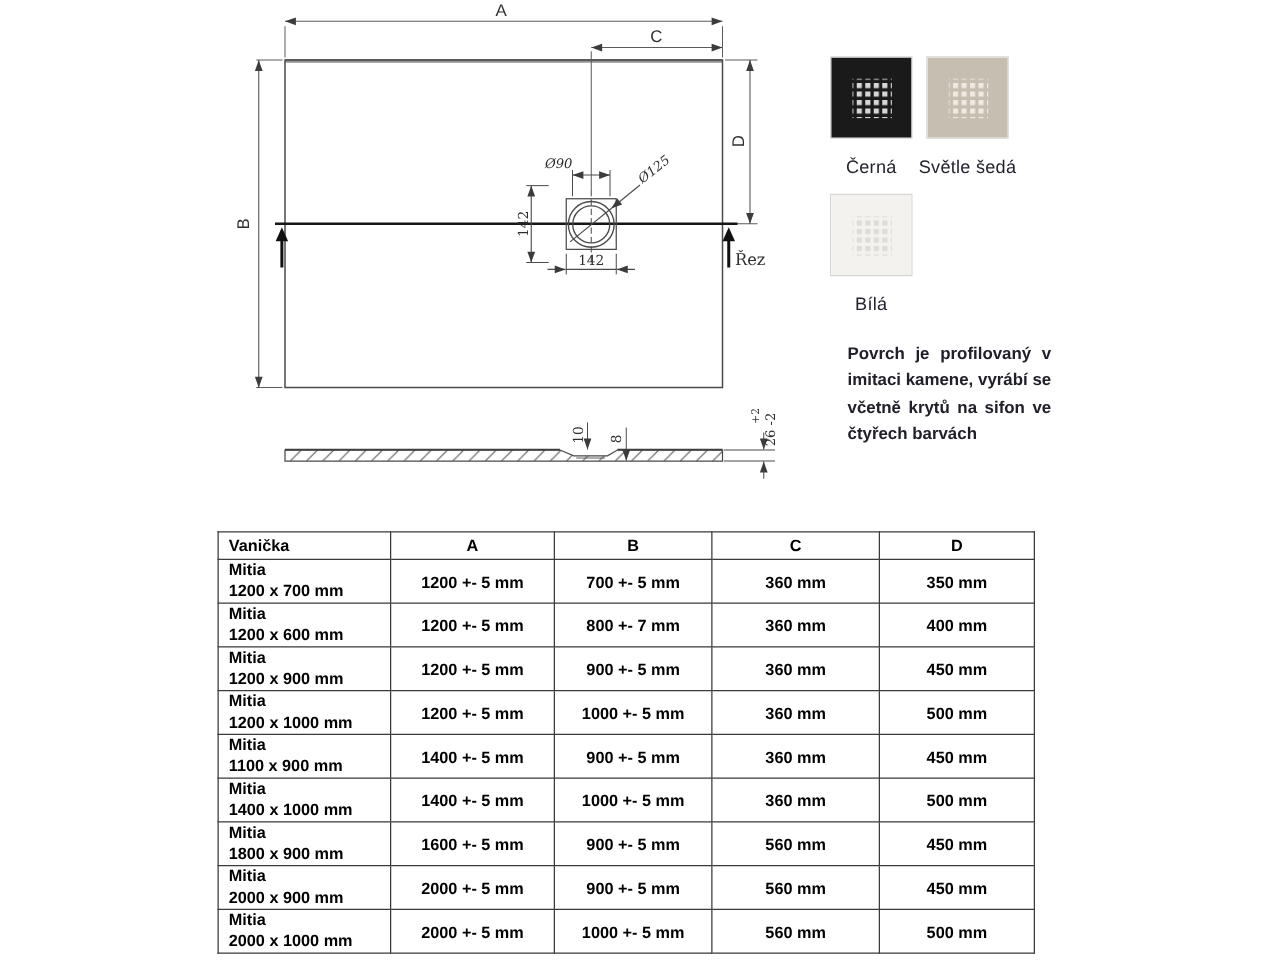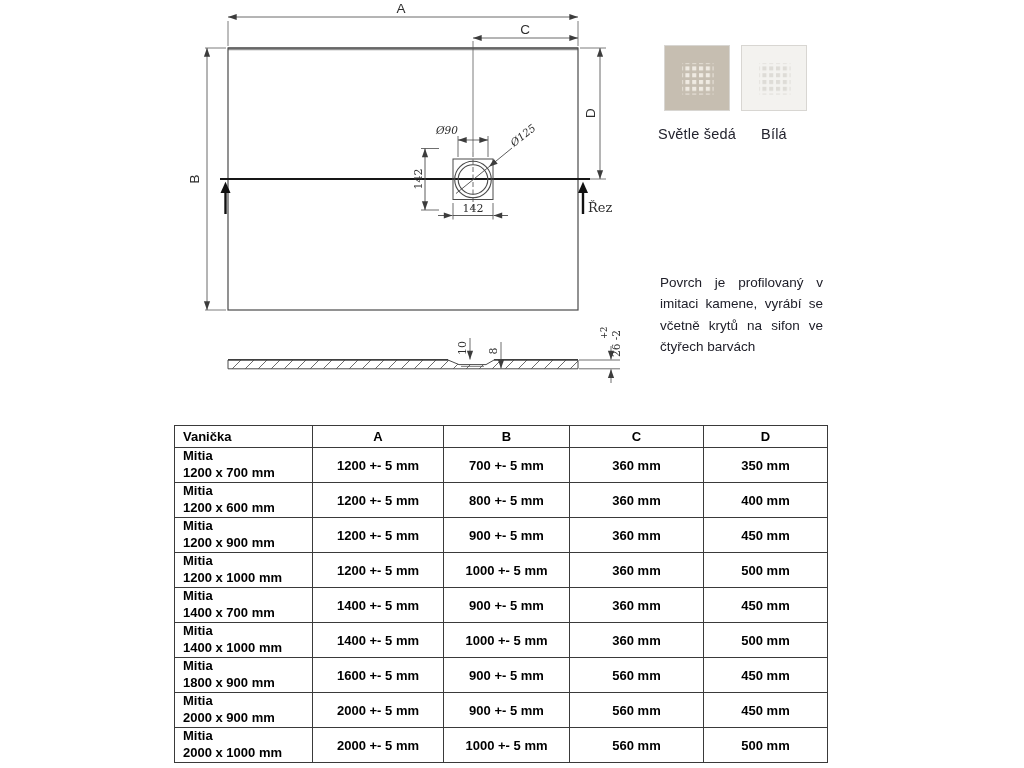--- a/index.html
+++ b/index.html
@@ -17,22 +17,22 @@
 
   
   .swatches{position:absolute;left:664px;top:45px;display:grid;
             grid-template-columns:66px 66px;column-gap:11px;justify-items:center;}
   .swatch{display:flex;flex-direction:column;align-items:center;}
   .swatch svg{display:block;border:1px solid #d8d6d2;box-sizing:border-box;}
   .swatch-label{margin-top:15px;margin-bottom:13px;font-size:14.5px;
                 white-space:nowrap;color:#23232e;letter-spacing:.2px;}
 
   
-  .note{position:absolute;left:660px;top:272px;width:163px;
-        font-size:13.5px;font-weight:normal;line-height:1.58;
+  .note{position:absolute;left:678px;top:272px;width:163px;
+        font-size:13.5px;font-weight:bold;line-height:1.58;
         text-align:justify;color:#20202a;}
 
   
   .spec-table{position:absolute;left:174px;top:425px;border-collapse:collapse;
               table-layout:fixed;font-size:13px;font-weight:bold;color:#000000;}
   .spec-table td,.spec-table th{border:1px solid #3a3a3a;padding:0;vertical-align:middle;}
   .spec-table th{height:21px;font-size:13px;}
   .spec-table td{height:34px;text-align:center;}
   .spec-table .prodcell,.spec-table .prodhead{text-align:left;padding-left:8px;}
   .prodcell div{line-height:1.3;}
@@ -134,20 +134,32 @@
     <line x1="399" y1="360" x2="440" y2="360" stroke-width="0.8"></line>
     <line x1="399" y1="368.8" x2="440" y2="368.8" stroke-width="0.8"></line>
     <line x1="431" y1="346" x2="431" y2="359.5" stroke-width="0.8" marker-end="url(#ar)"></line>
     <line x1="431" y1="383" x2="431" y2="369.3" stroke-width="0.8" marker-end="url(#ar)"></line>
     <text x="427" y="339" class="tol" font-size="8.5" transform="rotate(-90 427 339)" stroke="none">+2</text>
     <text x="440" y="357" class="tol" font-size="10.5" transform="rotate(-90 440 357)" stroke="none">26 -2</text>
   </g>
 </svg>
 
 <div class="swatches">
+  <div class="swatch">
+    <svg width="66" height="66">
+      <defs>
+          <pattern id="p0" patternUnits="userSpaceOnUse" width="6.8" height="6.8">
+        <rect width="4.1" height="4.1" fill="#d6d6d4"></rect>
+          </pattern>
+        </defs>
+      <rect width="66" height="66" fill="#1a1a1a"></rect>
+      <rect x="17" y="17" width="31.5" height="31.5" fill="url(#p0)"></rect>
+    </svg>
+    <div class="swatch-label">Černá</div>
+  </div>
   <div class="swatch">
     <svg width="66" height="66">
       <defs>
           <pattern id="p1" patternUnits="userSpaceOnUse" width="6.8" height="6.8">
         <rect width="4.1" height="4.1" fill="#efeae2"></rect>
           </pattern>
         </defs>
       <rect width="66" height="66" fill="#c6beb1"></rect>
       <rect x="17" y="17" width="31.5" height="31.5" fill="url(#p1)"></rect>
     </svg>
@@ -196,21 +208,21 @@
       <td>700 +- 5 mm</td>
       <td>360 mm</td>
       <td>350 mm</td>
     </tr>
     <tr>
       <td class="prodcell">
         <div>Mitia</div>
         <div>1200 x 600 mm</div>
         </td>
       <td>1200 +- 5 mm</td>
-      <td>800 +- 5 mm</td>
+      <td>800 +- 7 mm</td>
       <td>360 mm</td>
       <td>400 mm</td>
     </tr>
     <tr>
       <td class="prodcell">
         <div>Mitia</div>
         <div>1200 x 900 mm</div>
         </td>
       <td>1200 +- 5 mm</td>
       <td>900 +- 5 mm</td>
@@ -223,21 +235,21 @@
         <div>1200 x 1000 mm</div>
         </td>
       <td>1200 +- 5 mm</td>
       <td>1000 +- 5 mm</td>
       <td>360 mm</td>
       <td>500 mm</td>
     </tr>
     <tr>
       <td class="prodcell">
         <div>Mitia</div>
-        <div>1400 x 700 mm</div>
+        <div>1100 x 900 mm</div>
         </td>
       <td>1400 +- 5 mm</td>
       <td>900 +- 5 mm</td>
       <td>360 mm</td>
       <td>450 mm</td>
     </tr>
     <tr>
       <td class="prodcell">
         <div>Mitia</div>
         <div>1400 x 1000 mm</div>

